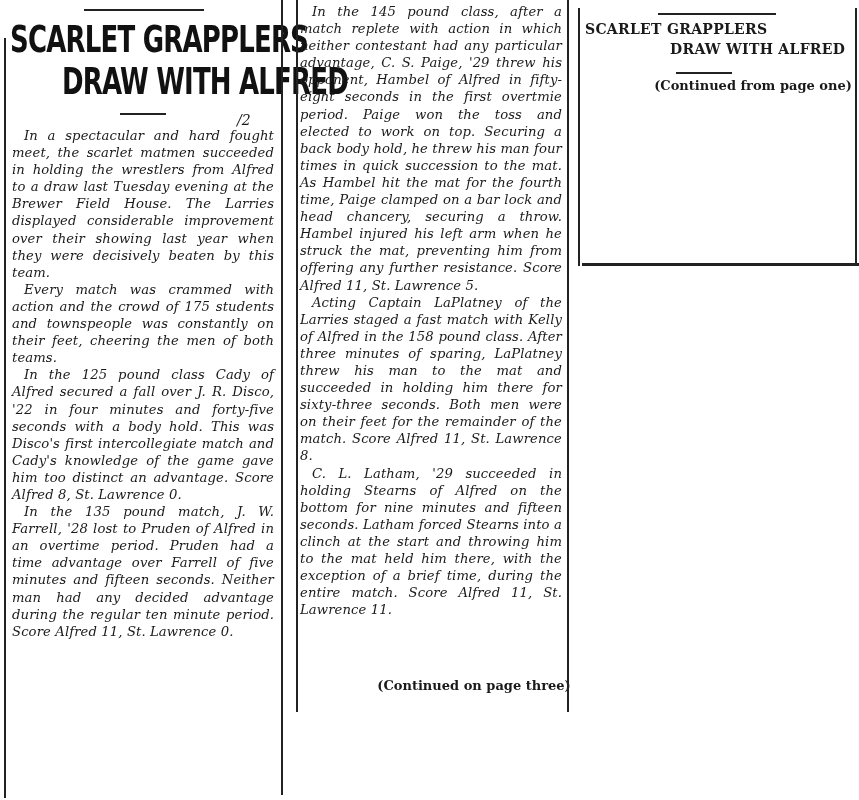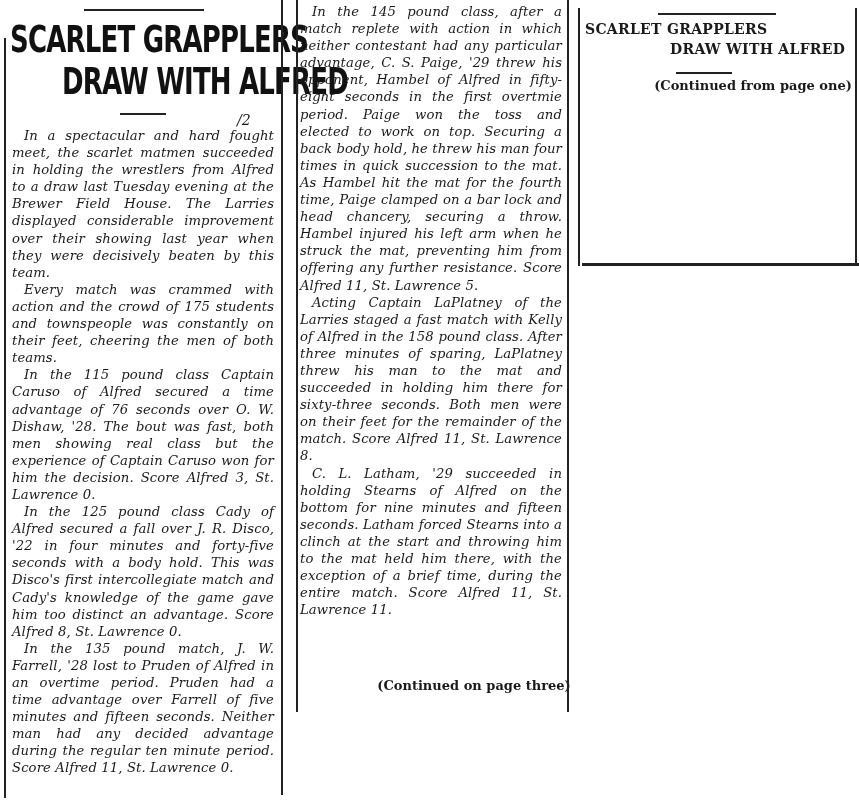--- a/index.html
+++ b/index.html
@@ -41,21 +41,20 @@
 
 <div class="col col1">
   <div class="rule" style="left:84px; top:9px; width:120px;"></div>
   <div class="headline hl1">SCARLET GRAPPLERS</div>
   <div class="headline hl2">DRAW WITH ALFRED</div>
   <div class="rule" style="left:120px; top:113px; width:46px; height:1.5px;"></div>
   <div class="pagemark">/2</div>
   <div class="text c1text">
     <p>In a spectacular and hard fought meet, the scarlet matmen succeeded in holding the wrestlers from Alfred to a draw last Tuesday evening at the Brewer Field House. The Larries displayed considerable improvement over their showing last year when they were decisively beaten by this team.</p>
     <p>Every match was crammed with action and the crowd of 175 students and townspeople was constantly on their feet, cheering the men of both teams.</p>
-    <p>In the 115 pound class Captain Caruso of Alfred secured a time advantage of 76 seconds over O. W. Dishaw, '28. The bout was fast, both men showing real class but the experience of Captain Caruso won for him the decision. Score Alfred 3, St. Lawrence 0.</p>
     <p>In the 125 pound class Cady of Alfred secured a fall over J. R. Disco, '22 in four minutes and forty-five seconds with a body hold. This was Disco's first intercollegiate match and Cady's knowledge of the game gave him too distinct an advantage. Score Alfred 8, St. Lawrence 0.</p>
     <p>In the 135 pound match, J. W. Farrell, '28 lost to Pruden of Alfred in an overtime period. Pruden had a time advantage over Farrell of five minutes and fifteen seconds. Neither man had any decided advantage during the regular ten minute period. Score Alfred 11, St. Lawrence 0.</p>
   </div>
 </div>
 <div class="vrule" style="left:4px; top:38px; height:760px;"></div>
 <div class="vrule" style="left:281px; top:0; height:795px;"></div>
 
 <div class="col col2">
   <div class="text c2text">
     <p>In the 145 pound class, after a match replete with action in which neither contestant had any particular advantage, C. S. Paige, '29 threw his opponent, Hambel of Alfred in fifty-eight seconds in the first overtmie period. Paige won the toss and elected to work on top. Securing a back body hold, he threw his man four times in quick succession to the mat. As Hambel hit the mat for the fourth time, Paige clamped on a bar lock and head chancery, securing a throw. Hambel injured his left arm when he struck the mat, preventing him from offering any further resistance. Score Alfred 11, St. Lawrence 5.</p>

